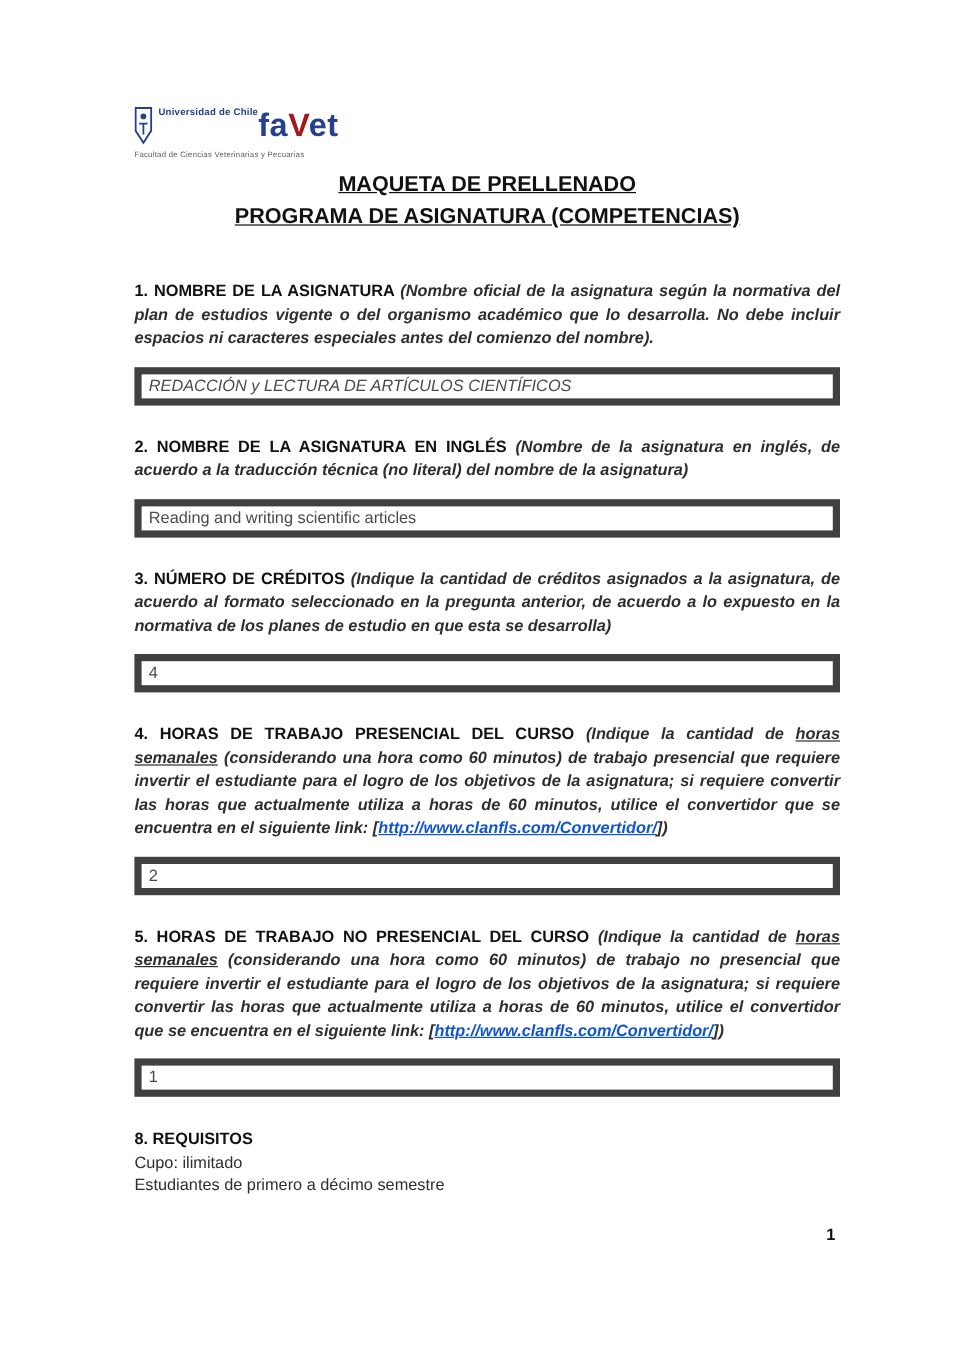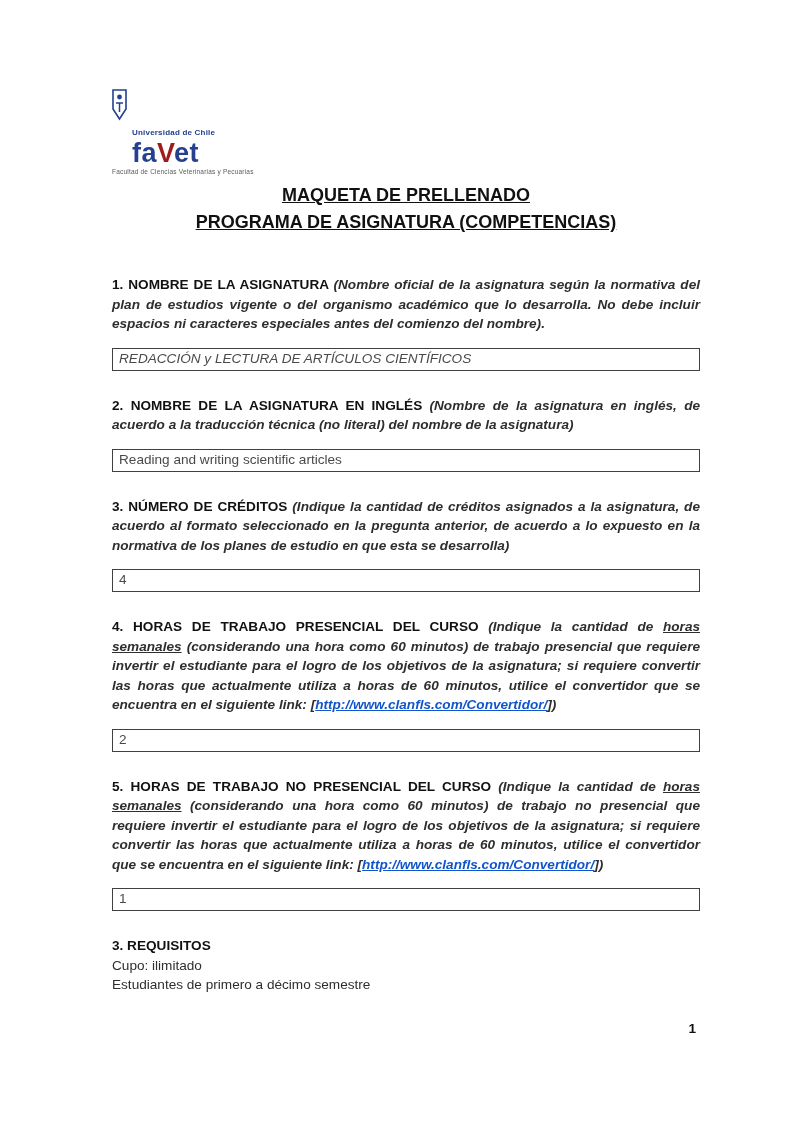--- a/index.html
+++ b/index.html
@@ -14,21 +14,21 @@
   .page {
     width:800px; height:1132px;
     padding:88px 100px 36px 112px;
     position:relative;
   }
 
   
   .logo { line-height:1; }
   .logo-row { display:flex; align-items:flex-start; gap:5px; }
   .emblem { display:inline-block; margin-top:1px; }
-  .logo-col { display:flex; flex-direction:column;margin-top:39px; }
+  .logo-col { display:flex; flex-direction:row; }
   .uni { color:#24408e; font-size:8px; font-weight:bold; letter-spacing:.2px; padding-top:2px; }
   .brand { font-size:27px; font-weight:bold; margin-top:3px; letter-spacing:.5px; }
   .b-blue { color:#24408e;text-align:center; }
   .b-red  { color:#9e1b1b; }
   .faculty { font-size:6.5px; color:#5a5a5a; margin-top:2px; letter-spacing:.2px; }
 
   
   .title {
     text-align:center; font-weight:bold; font-size:18px;
     line-height:1.55; margin-top:6px; color:#111;
@@ -44,21 +44,21 @@
   .q b { font-weight:bold; color:#111; }
   .q i.desc { font-style:italic; font-weight:bold; color:#2e2e2e; }
   .ul { text-decoration:underline; }
   .link {
     color:#1155cc; text-decoration:underline;
     font-weight:bold; font-style:italic; cursor:pointer;
   }
 
   
   .answer {
-    border:1px solid #404040;
+    border:6px solid #404040;
     margin-top:14px;
     padding:2px 6px 3px 6px;
     font-size:13.6px;
     min-height:23px;
     color:#4a4a4a;
     background:#ffffff;
   }
   .answer.italic { font-style:italic; }
 
   
@@ -106,19 +106,19 @@
 
   <p class="q"><b>3. NÚMERO DE CRÉDITOS </b><i class="desc">(Indique la cantidad de créditos asignados a la asignatura, de acuerdo al formato seleccionado en la pregunta anterior, de acuerdo a lo expuesto en la normativa de los planes de estudio en que esta se desarrolla)</i></p>
   <div class="answer">4</div>
 
   <p class="q"><b>4. HORAS DE TRABAJO PRESENCIAL DEL CURSO </b><i class="desc"><span>(Indique la cantidad de </span><span class="ul">horas semanales</span><span> (considerando una hora como 60 minutos) de trabajo presencial que requiere invertir el estudiante para el logro de los objetivos de la asignatura; si requiere convertir las horas que actualmente utiliza a horas de 60 minutos, utilice el convertidor que se encuentra en el siguiente link: [</span><a class="link">http://www.clanfls.com/Convertidor/</a><span>])</span></i></p>
   <div class="answer">2</div>
 
   <p class="q"><b>5. HORAS DE TRABAJO NO PRESENCIAL DEL CURSO </b><i class="desc"><span>(Indique la cantidad de </span><span class="ul">horas semanales</span><span> (considerando una hora como 60 minutos) de trabajo no presencial que requiere invertir el estudiante para el logro de los objetivos de la asignatura; si requiere convertir las horas que actualmente utiliza a horas de 60 minutos, utilice el convertidor que se encuentra en el siguiente link: [</span><a class="link">http://www.clanfls.com/Convertidor/</a><span>])</span></i></p>
   <div class="answer">1</div>
 
-  <div class="s6-heading">3. REQUISITOS</div>
+  <div class="s6-heading">8. REQUISITOS</div>
   <div class="s6-line">Cupo: ilimitado</div>
   <div class="s6-line">Estudiantes de primero a décimo semestre</div>
 
   <div class="pagenum">1</div>
 
 </div>
 
 </body></html>

